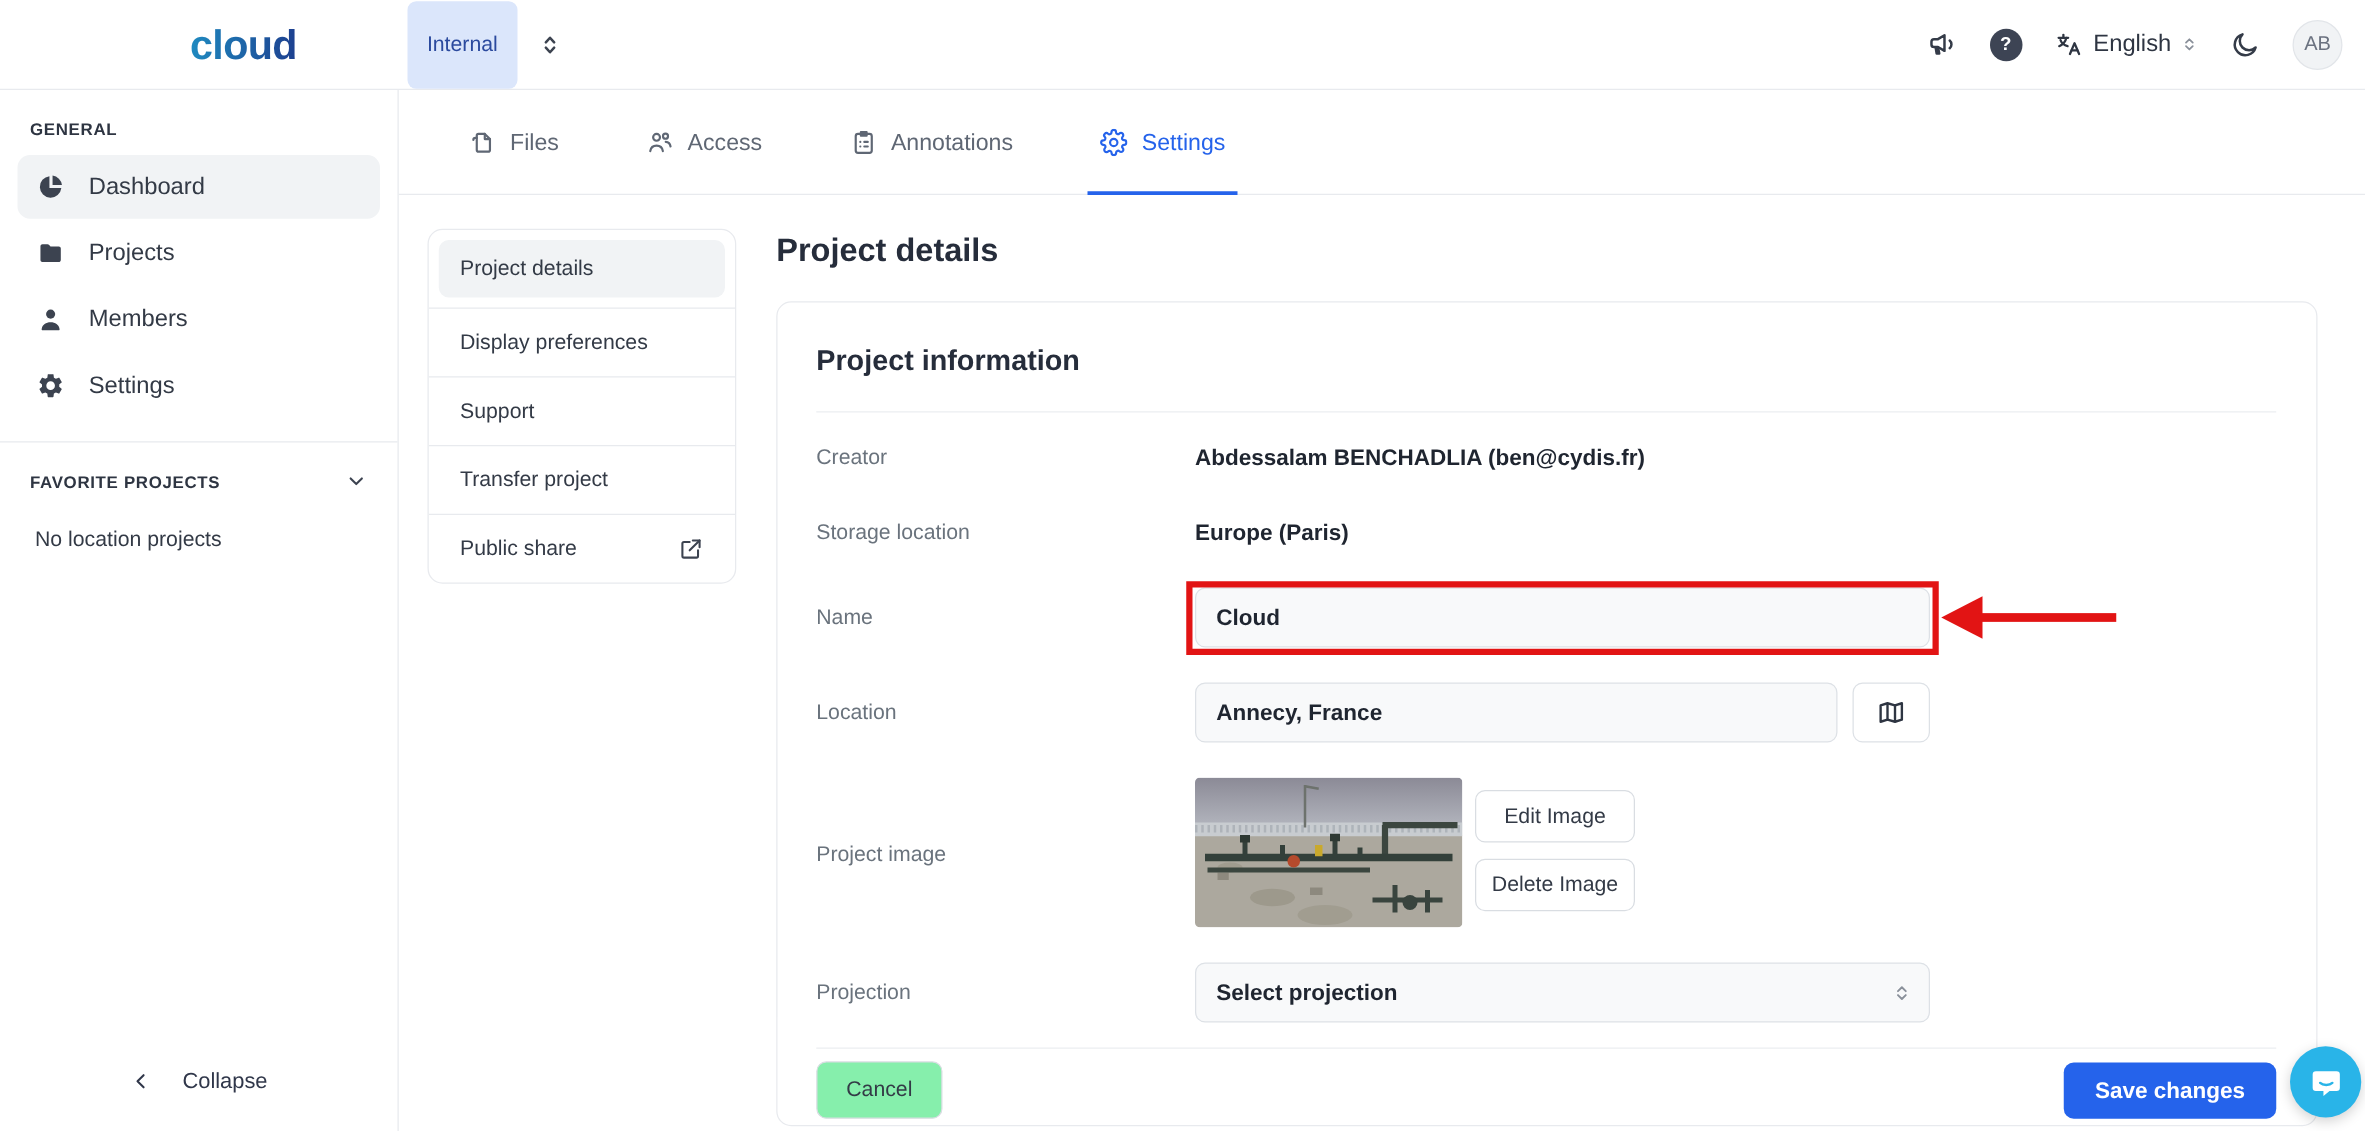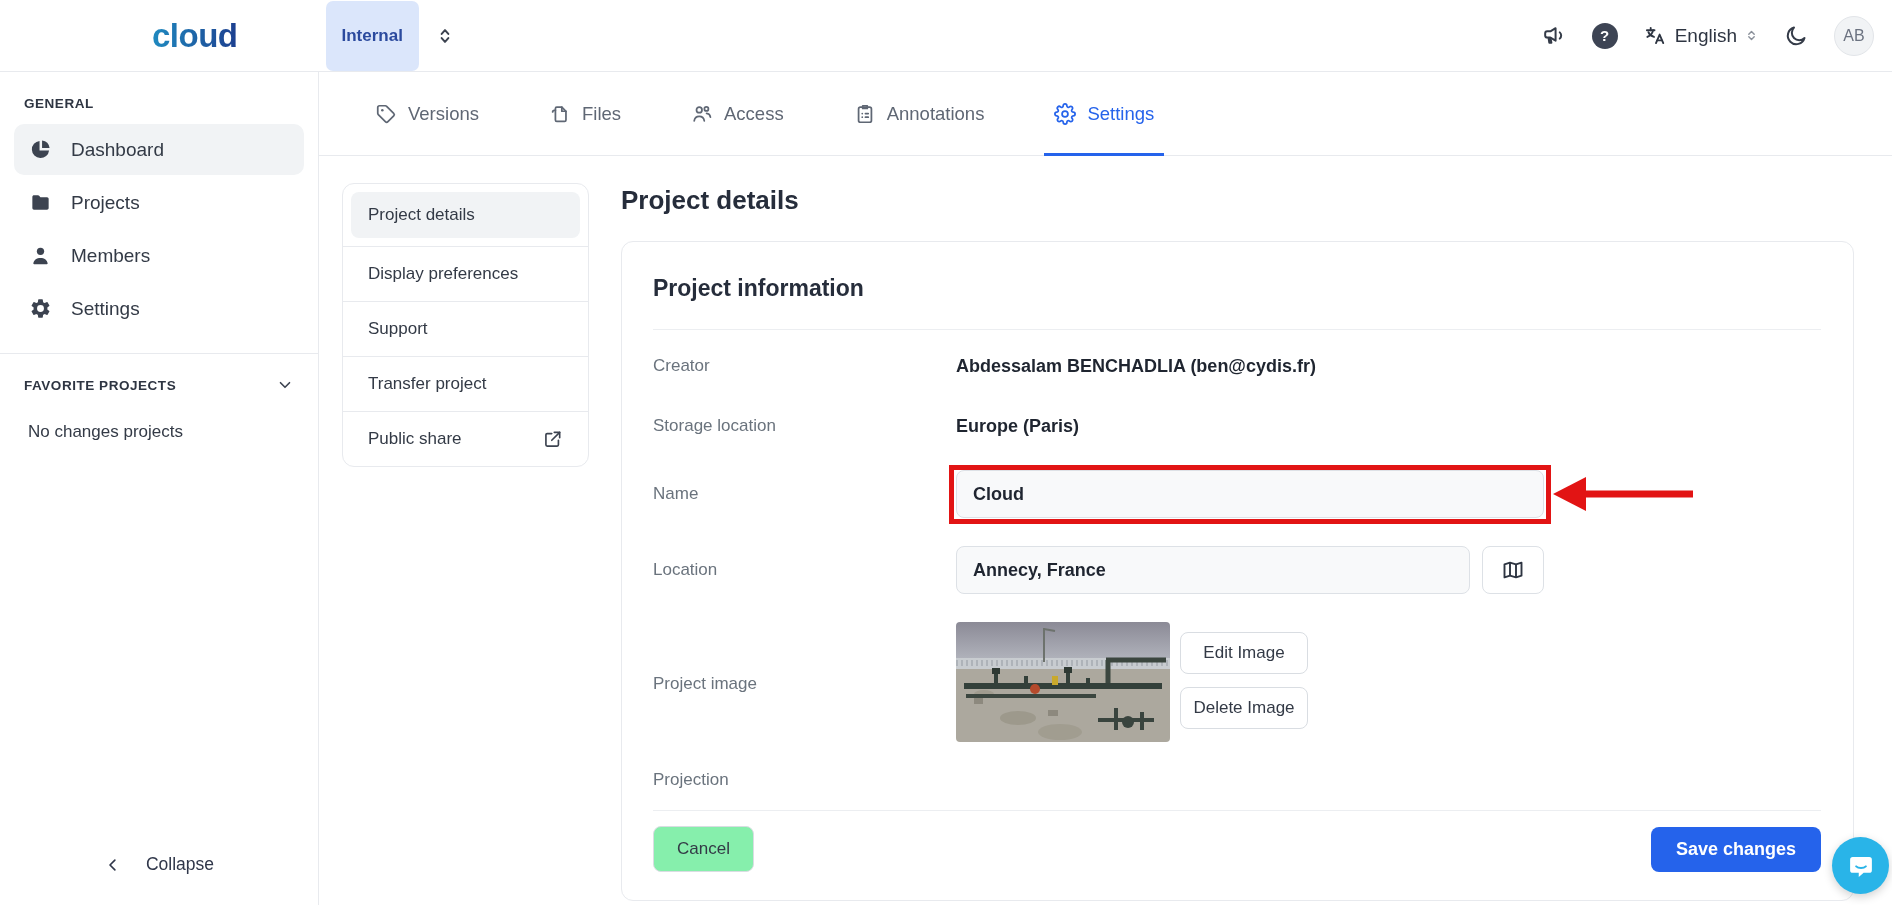--- a/index.html
+++ b/index.html
@@ -17,21 +17,21 @@
     --active-bg:#f1f3f5;
   }
   *{box-sizing:border-box;margin:0;padding:0;}
   html,body{width:1892px;height:905px;overflow:hidden;}
   body{font-family:"Liberation Sans",sans-serif;background:#fff;color:var(--ink);position:relative;}
   svg{display:block;}
 
   
   .topbar{height:72px;display:flex;align-items:center;border-bottom:1px solid var(--border);background:#fff;padding-right:18px;}
   .logo{margin-left:152px;font-size:33px;font-weight:700;letter-spacing:-.5px;background:linear-gradient(90deg,#1f8ac0,#1d3f8f);-webkit-background-clip:text;background-clip:text;color:transparent;}
-  .badge{margin-left:88px;background:var(--badge-bg);color:var(--badge-tx);font-size:17px;font-weight:700;padding:25px 16px;border-radius:7px;}
+  .badge{margin-left:88px;background:var(--badge-bg);color:var(--badge-tx);font-size:17px;font-weight:400;padding:25px 16px;border-radius:7px;}
   .sort-btn{margin-left:16px;color:#3c4350;background:none;border:none;cursor:pointer;}
   .spacer{flex:1;}
   .top-actions{display:flex;align-items:center;gap:26px;color:#343b48;}
   .icon-btn{background:none;border:none;color:#343b48;cursor:pointer;display:flex;align-items:center;}
   .help-dot{width:26px;height:26px;border-radius:50%;background:#3d4454;color:#fff;font-size:15px;font-weight:700;display:flex;align-items:center;justify-content:center;}
   .lang{display:flex;align-items:center;gap:8px;font-size:19px;color:#2e3542;}
   .avatar{width:40px;height:40px;border-radius:50%;background:#f1f3f5;border:1px solid #e2e5e9;color:#6b7280;font-size:16px;font-weight:500;display:flex;align-items:center;justify-content:center;}
 
   
   .shell{display:flex;height:833px;}
@@ -212,43 +212,34 @@
     <div class="side-divider"></div>
 
     <div class="section-label">
       <span>FAVORITE PROJECTS</span>
       <span>
         <svg width="18" height="18" viewBox="0 0 24 24" fill="none" stroke="#3c4350" stroke-width="2.2" stroke-linecap="round" stroke-linejoin="round">
             <path d="M6 9l6 6 6-6"></path>
           </svg>
       </span>
     </div>
-    <div class="fav-empty">No changes projects</div>
+    <div class="fav-empty">No location projects</div>
 
     <div class="collapse">
       <span>
         <svg width="18" height="18" viewBox="0 0 24 24" fill="none" stroke="currentColor" stroke-width="2.2" stroke-linecap="round" stroke-linejoin="round">
             <path d="M14.5 5.5 8 12l6.5 6.5"></path>
           </svg>
       </span>
       <span>Collapse</span>
     </div>
   </nav>
 
   <main class="main">
     <div class="tabbar">
-      <div class="tab">
-        <span>
-          <svg width="22" height="22" viewBox="0 0 24 24" fill="none" stroke="currentColor" stroke-width="1.9" stroke-linejoin="round">
-              <path d="M3 11.3V5a2 2 0 0 1 2-2h6.3a2 2 0 0 1 1.4.6l7.7 7.7a2 2 0 0 1 0 2.8l-6.3 6.3a2 2 0 0 1-2.8 0L3.6 12.7a2 2 0 0 1-.6-1.4z"></path>
-              <circle cx="8" cy="8" r="1.4" fill="currentColor" stroke="none"></circle>
-            </svg>
-        </span>
-        <span>Versions</span>
-      </div>
       <div class="tab">
         <span>
           <svg width="22" height="22" viewBox="0 0 24 24" fill="none" stroke="currentColor" stroke-width="1.9" stroke-linecap="round" stroke-linejoin="round">
               <path d="M8.5 4.5H14l4.5 4.5v9.5a1.5 1.5 0 0 1-1.5 1.5H8.5A1.5 1.5 0 0 1 7 18.5V6a1.5 1.5 0 0 1 1.5-1.5z"></path>
               <path d="M14 4.5V9h4.5"></path>
               <path d="M7 8H5.8A1.8 1.8 0 0 0 4 9.8"></path>
             </svg>
         </span>
         <span>Files</span>
       </div>
@@ -393,20 +384,29 @@
               </div>
               <div class="img-btns">
                 <button class="ghost-btn">Edit Image</button>
                 <button class="ghost-btn">Delete Image</button>
               </div>
             </div>
           </div>
 
           <div class="row r-projection">
             <div class="lbl">Projection</div>
+            <div class="select">
+              <span>Select projection</span>
+              <span class="chev">
+                <svg width="15" height="15" viewBox="0 0 24 24" fill="none" stroke="currentColor" stroke-width="2.4" stroke-linecap="round" stroke-linejoin="round">
+                    <path d="M7 9.5 12 4.5l5 5"></path>
+                    <path d="M7 14.5l5 5 5-5"></path>
+                  </svg>
+              </span>
+            </div>
           </div>
 
           <div class="hr card-footer-hr"></div>
           <div class="card-footer">
             <button class="cancel-btn">Cancel</button>
             <button class="save-btn">Save changes</button>
           </div>
         </section>
       </div>
     </div>

